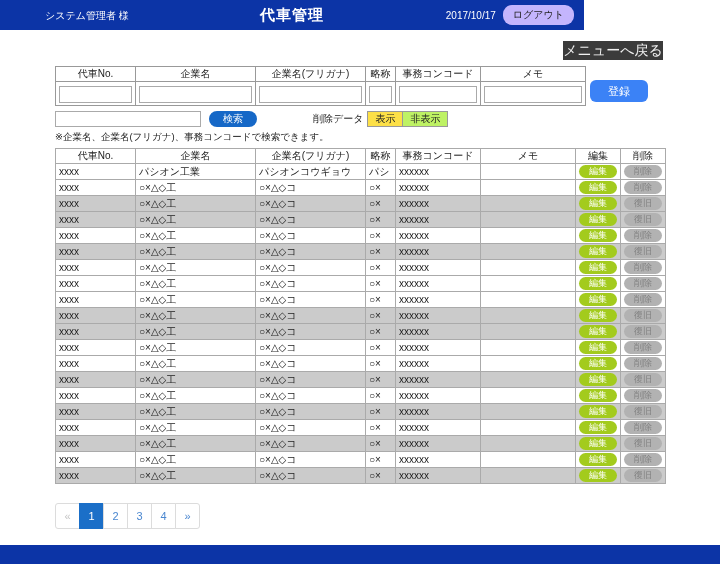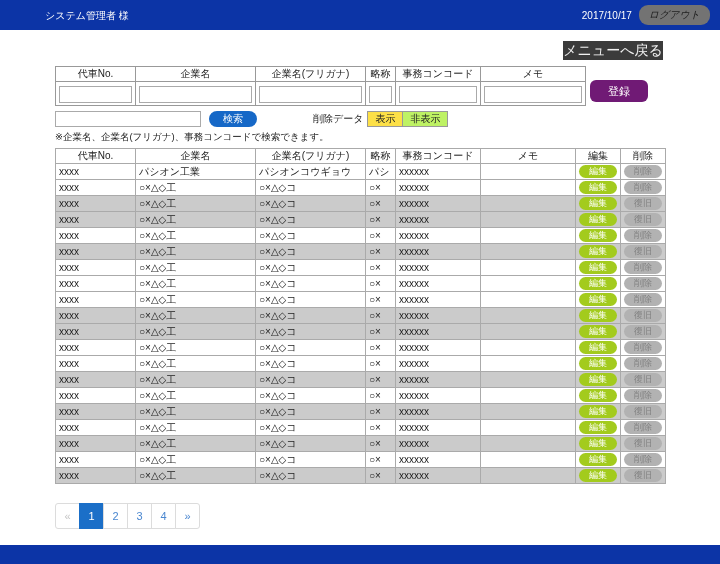--- a/index.html
+++ b/index.html
@@ -1,35 +1,35 @@
 <!DOCTYPE html>
 <html><head>
 <meta charset="utf-8">
 <style>
   * { margin:0; padding:0; box-sizing:border-box; }
   html,body { background:#fff; }
   body { font-family:"Liberation Sans","DejaVu Sans",sans-serif; width:720px; height:564px; position:relative; overflow:hidden; color:#222; }
 
   
-  .topbar { position:absolute; top:0; left:0; width:720px; height:30px; background:#0c34a6; color:#fff; }
+  .topbar { position:absolute; top:0; left:0; width:584px; height:30px; background:#0c34a6; color:#fff; }
   .topbar .user { position:absolute; left:45px; top:9px; font-size:10px; }
   .topbar .title { position:absolute; left:0; right:0; top:6px; text-align:center; font-size:15px; font-weight:bold; letter-spacing:1px; }
   .topbar .right { position:absolute; right:10px; top:5px; display:flex; align-items:center; gap:7px;justify-content:center; }
   .topbar .date { font-size:10px; }
-  .logout-btn { background:#737373; color:#222; border:none; border-radius:9px; font-size:10px; padding:3px 10px; cursor:pointer; font-family:inherit;font-style:italic; }
+  .logout-btn { background:#c4b5fd; color:#222; border:none; border-radius:9px; font-size:10px; padding:3px 10px; cursor:pointer; font-family:inherit; }
 
   .menu-back { position:absolute; top:41px; left:563px; width:100px; height:19px; background:#3b3b3b; color:#f0f0f0; border:none; font-size:14px; text-align:center; cursor:pointer; font-family:inherit; }
 
   
   .form-table { position:absolute; top:66px; left:55px; border-collapse:collapse; }
   .form-table th, .form-table td { border:1px solid #999; background:#fff; }
   .form-table th { height:14px; font-size:10px; font-weight:normal; text-align:center; padding:0 3px; }
   .form-table td { height:23px; padding:2px 3px; }
   .form-table input { width:100%; height:17px; border:1px solid #aaa; font-size:10px; padding:0 2px; font-family:inherit; }
-  .register-btn { position:absolute; top:80px; left:590px; width:58px; height:22px; background:#701a75; color:#fff; border:none; border-radius:6px; font-size:11px; cursor:pointer; font-family:inherit; }
+  .register-btn { position:absolute; top:80px; left:590px; width:58px; height:22px; background:#3b82f6; color:#fff; border:none; border-radius:6px; font-size:11px; cursor:pointer; font-family:inherit; }
 
   
   .search-row { position:absolute; top:111px; left:55px; display:flex; align-items:center; font-size:10px; }
   .search-input { width:146px; height:16px; border:1px solid #aaa; font-size:10px; padding:0 2px; font-family:inherit; }
   .search-btn { margin-left:8px; width:48px; height:16px; background:#1668c7; color:#fff; border:none; border-radius:8px; font-size:10px; line-height:14px; cursor:pointer; font-family:inherit; }
   .del-label { margin-left:36px; font-size:10px;padding-left:20px; }
   .toggle-btn { height:16px; border:1px solid #999; font-size:10px; padding:0 7px; cursor:pointer; font-family:inherit; }
   .toggle-btn.show { background:#fde047; color:#222; margin-left:4px; }
   .toggle-btn.hide { background:#bef264; color:#222; border-left:none; }
   .note { position:absolute; top:131px; left:55px; font-size:9.5px; color:#222; }
@@ -53,20 +53,21 @@
   .page-item.disabled { color:#c5c5c5; cursor:default; }
   .page-item.active { background:#1b6fc8; border-color:#1b6fc8; color:#fff; }
 
   .footer { position:absolute; left:0; bottom:0; width:720px; height:19px; background:#0c34a6; }
 </style>
 </head>
 <body>
 
 <div class="topbar">
   <span class="user">システム管理者 様</span>
+  <div class="title">代車管理</div>
   <div class="right">
     <span class="date">2017/10/17</span>
     <button class="logout-btn">ログアウト</button>
   </div>
 </div>
 
 <button class="menu-back">メニューへ戻る</button>
 
 <table class="form-table">
   <colgroup>

